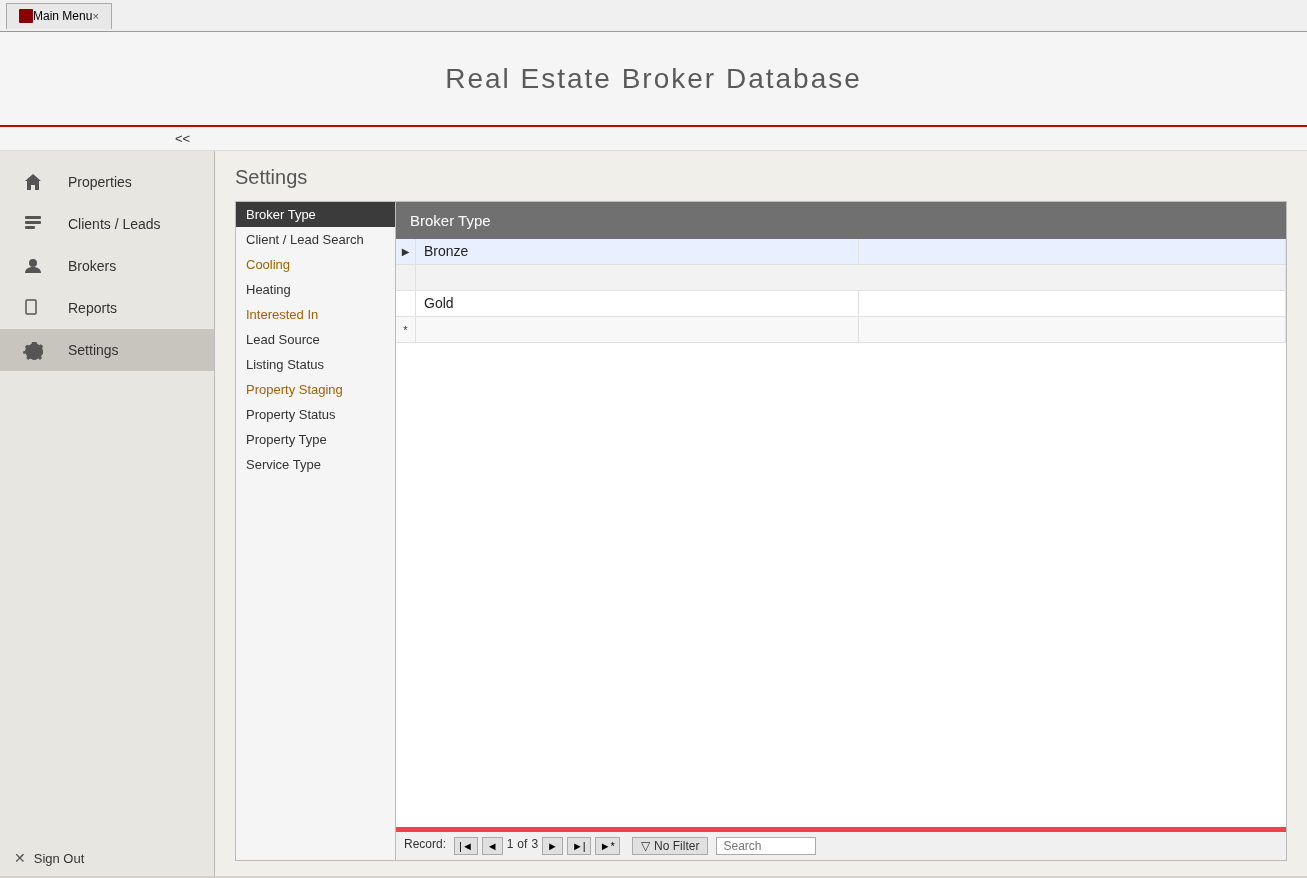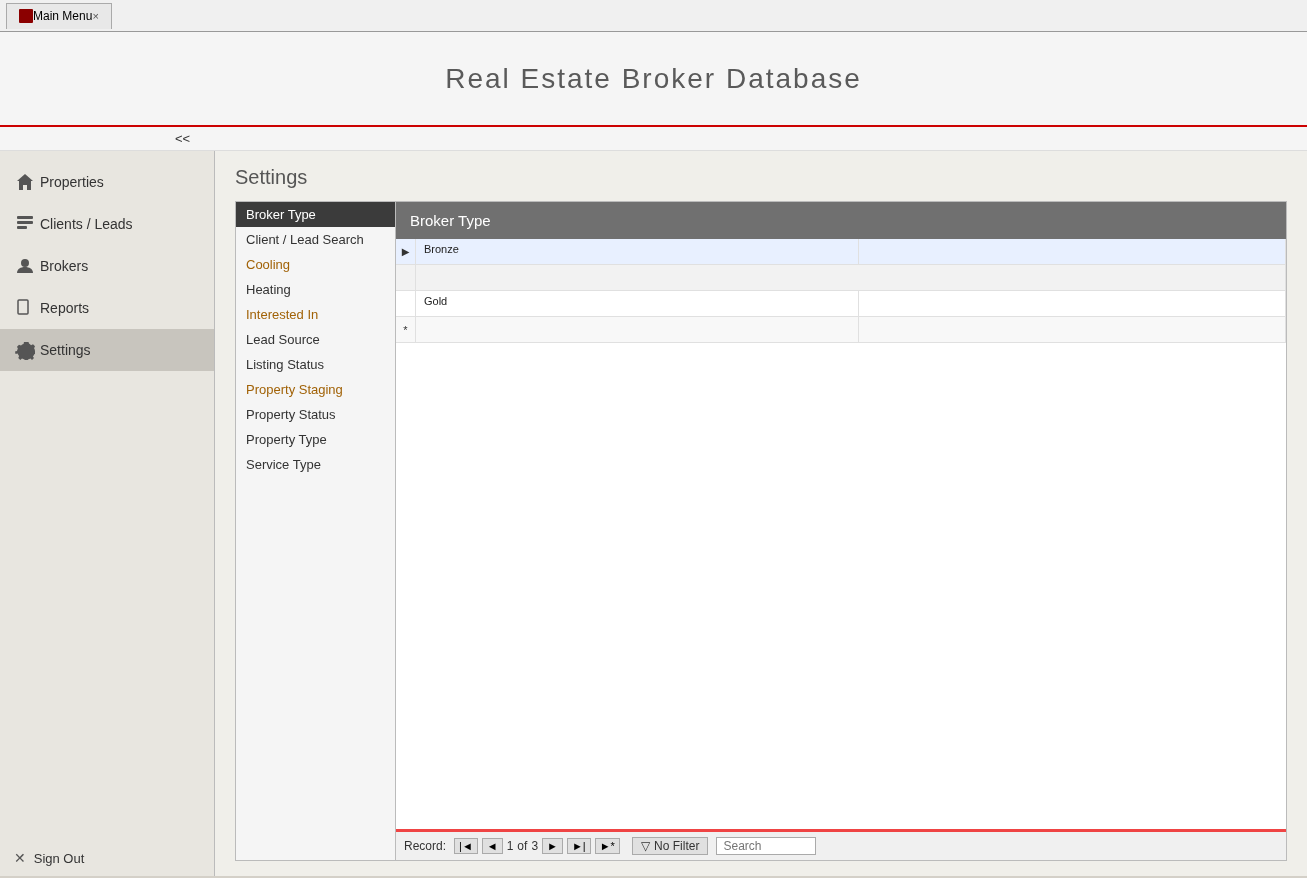--- a/index.html
+++ b/index.html
@@ -75,22 +75,22 @@
       width: 215px;
       background: #e8e6e0;
       border-right: 1px solid #bbb;
       display: flex;
       flex-direction: column;
       padding-top: 10px;
     }
     .nav-item {
       display: flex;
       align-items: center;
-      gap: 4px;
-      padding: 10px 14px;
+      gap: 24px;
+      padding: 10px 22px;
       font-size: 14px;
       color: #333;
       cursor: pointer;
     }
     .nav-item.active { background: #c8c5be; }
     .nav-icon {
       width: 22px;
       height: 22px;
       display: flex;
       align-items: center;
@@ -194,35 +194,34 @@
       align-items: center;
       justify-content: center;
       font-size: 11px;
       color: #333;
       flex-shrink: 0;
       border-right: 1px solid #e0e0e0;
     }
     .data-cell {
       flex: 1;
       padding: 4px 8px;
-      font-size: 11px;
+      font-size: 14px;
       color: #222;
       border-right: 1px solid #e0e0e0;
     }
     .data-row.selected { background: #e8f0ff; }
     .data-row.new-row { background: #f8f8f8; }
     .data-row.alt { background: #f2f2f2; }
 
     
     .record-bar {
-      border-top: 3px solid #ef4444;
+      border-top: 5px solid #ef4444;
       background: #f0f0f0;
       padding: 5px 8px;
       display: flex;
-      align-items: center;
       gap: 4px;
       font-size: 12px;
       color: #333;
     }
     .record-nav-btn {
       background: #e0e0e0;
       border: 1px solid #aaa;
       padding: 1px 4px;
       font-size: 11px;
       cursor: pointer;

